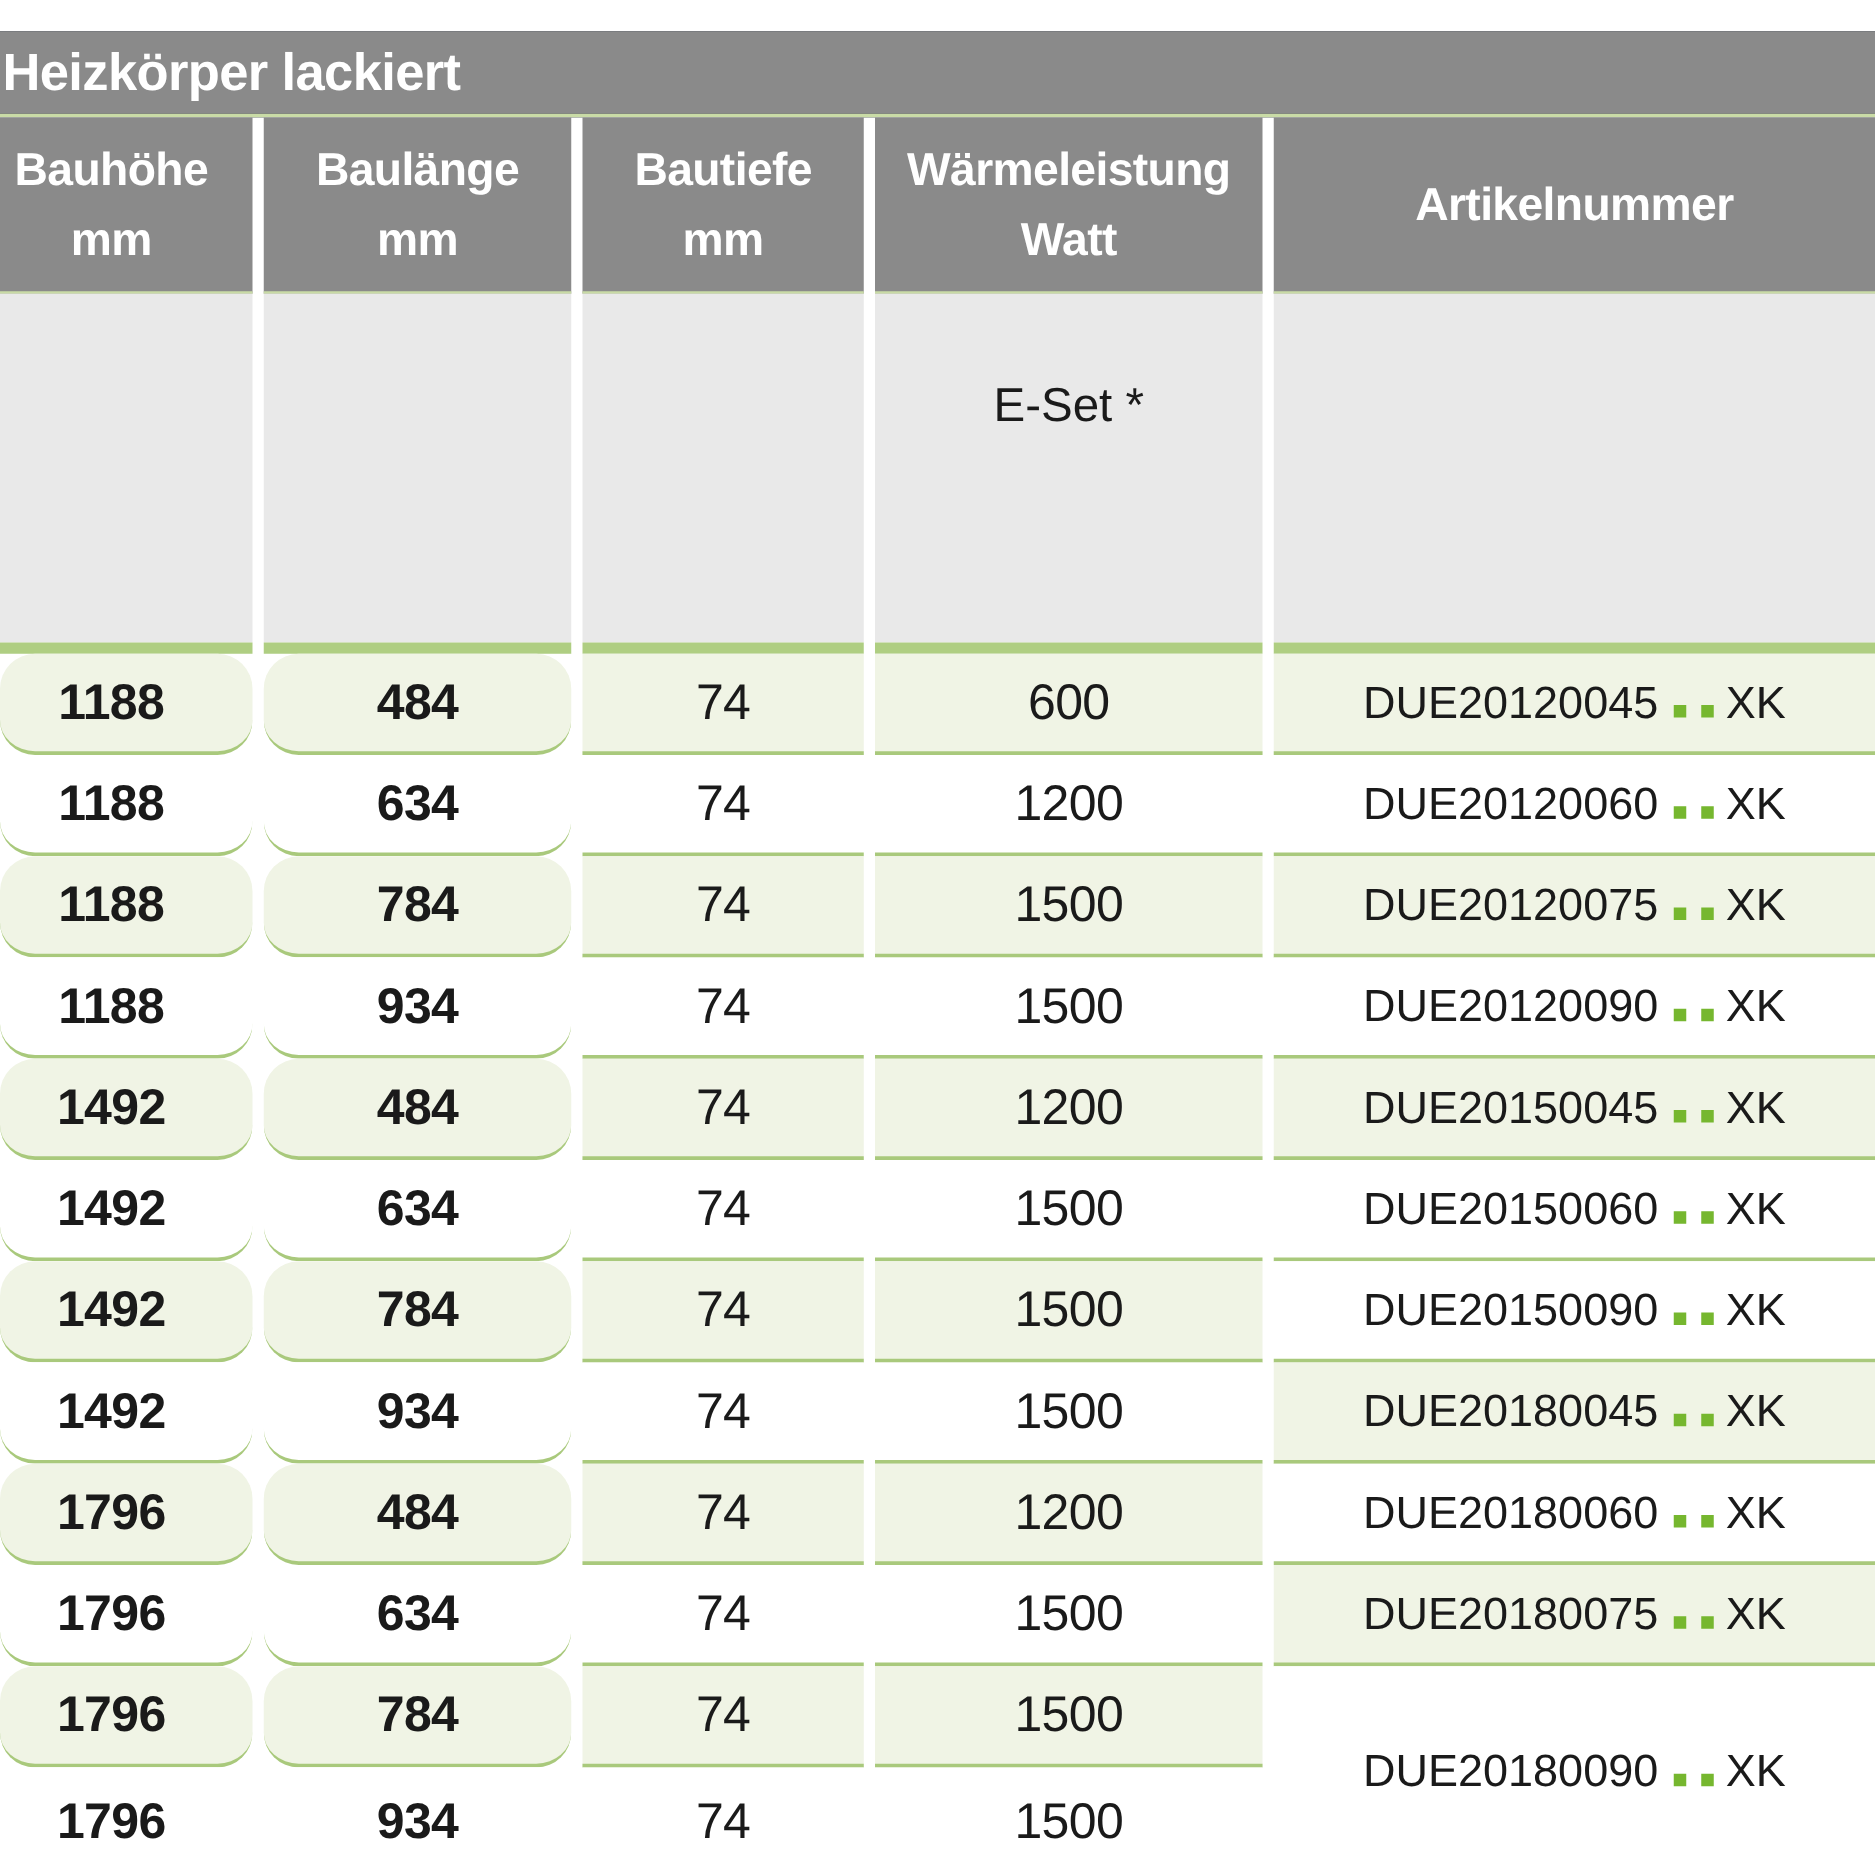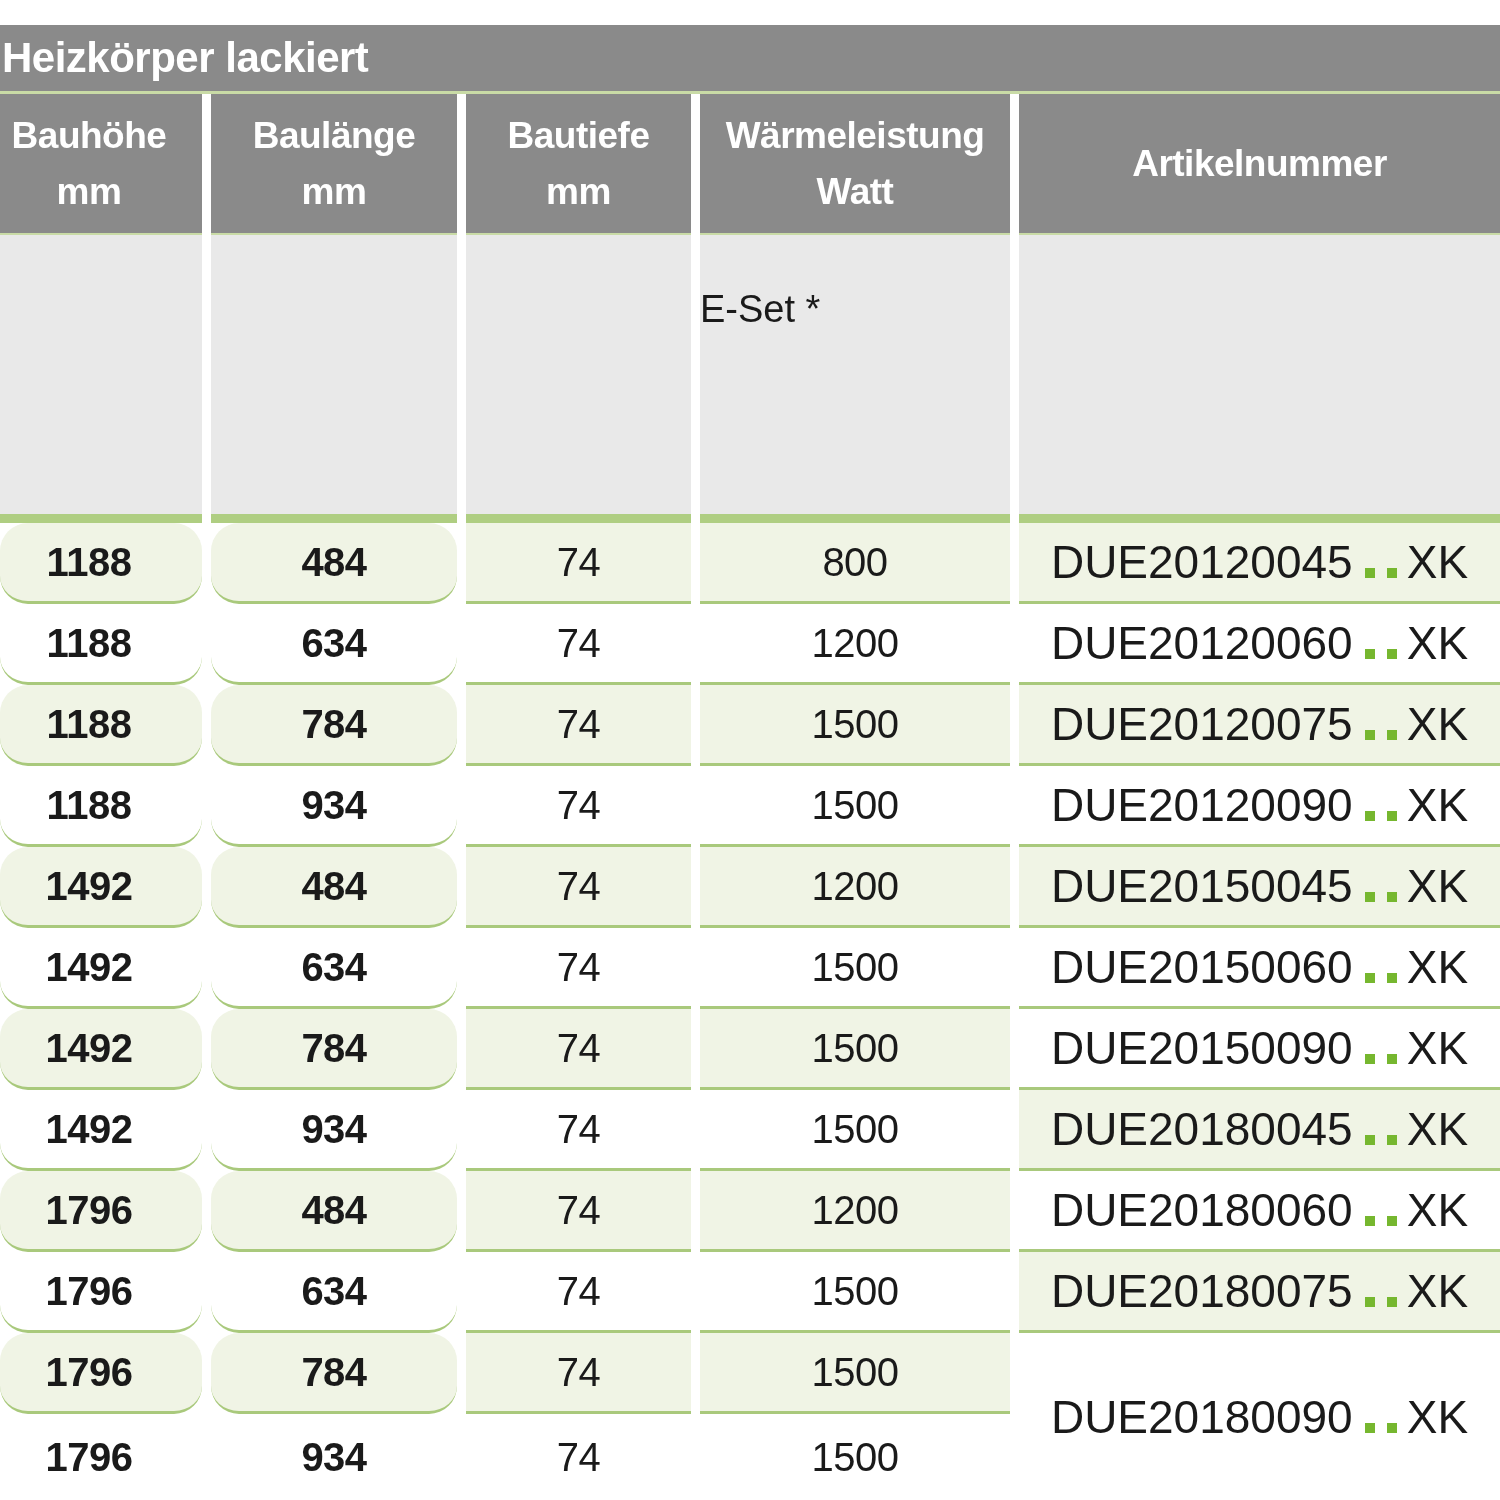--- a/index.html
+++ b/index.html
@@ -47,39 +47,39 @@
     height:141px;background:var(--header-gray);
     border-bottom:2px solid var(--line-green);
     display:flex;flex-direction:column;justify-content:center;align-items:center;
     color:#ffffff;font-weight:700;font-size:37px;line-height:56px;
     text-align:center;letter-spacing:-0.5px;
   }
   .hdr-unit:empty{display:none;}
 
   .scell{
     height:279px;background:var(--subheader-gray);
-    display:flex;align-items:flex-start;
-    padding-top:54px;
+    display:flex;justify-content:center;align-items:flex-start;
+    padding-top:70px;
     font-size:38px;line-height:40px;color:var(--text-dark);
   }
 
   .bar{height:9px;background:var(--bar-green);}
 
   .dcell{
     height:81px;border-bottom:3px solid var(--hairline-green);
     display:flex;justify-content:center;align-items:center;
     font-size:40px;letter-spacing:-0.5px;white-space:nowrap;
   }
   .dcell.odd{background:var(--row-green);}
   .dcell.even{background:var(--row-white);}
   .dcell:last-child{flex:1;border-bottom:none;}
   .col-1 .dcell,.col-2 .dcell{font-weight:700;border-radius:28px;}
   .col-3 .dcell,.col-4 .dcell,.col-5 .dcell{font-weight:400;}
 
-  .artwrap{display:inline-block;font-size:46px;letter-spacing:0;}
+  .artwrap{display:inline-block;font-size:36px;letter-spacing:0;}
   .dot{
     display:inline-block;width:10px;height:10px;background:var(--dot-green);
     margin-left:12px;vertical-align:baseline;
   }
   .art-suffix{margin-left:10px;}
 </style>
 </head>
 <body>
 
 <div class="page">
@@ -157,21 +157,21 @@
 
     <div class="col col-4">
       <div class="hcell">
         <span class="hdr-label">Wärmeleistung</span>
         <span class="hdr-unit">Watt</span>
       </div>
       <div class="scell">
         <span>E-Set *</span>
       </div>
       <div class="bar"></div>
-      <div class="dcell odd">800</div>
+      <div class="dcell odd">600</div>
       <div class="dcell even">1200</div>
       <div class="dcell odd">1500</div>
       <div class="dcell even">1500</div>
       <div class="dcell odd">1200</div>
       <div class="dcell even">1500</div>
       <div class="dcell odd">1500</div>
       <div class="dcell even">1500</div>
       <div class="dcell odd">1200</div>
       <div class="dcell even">1500</div>
       <div class="dcell odd">1500</div>

